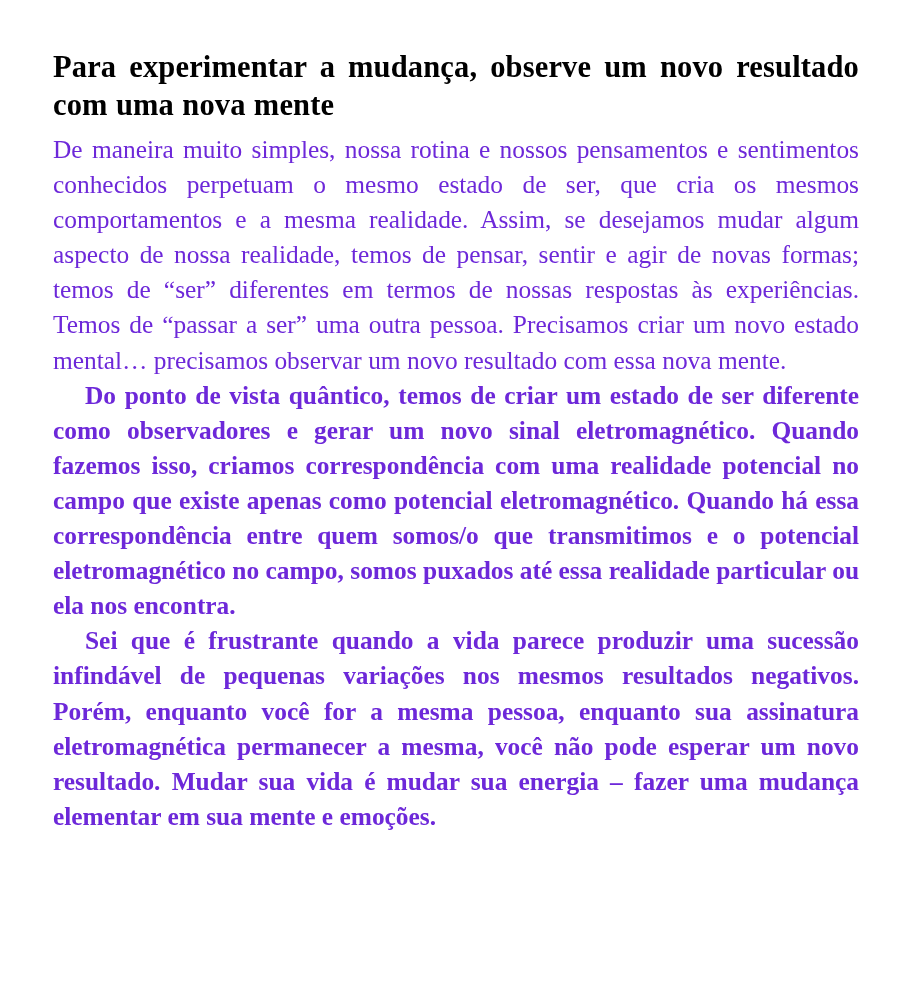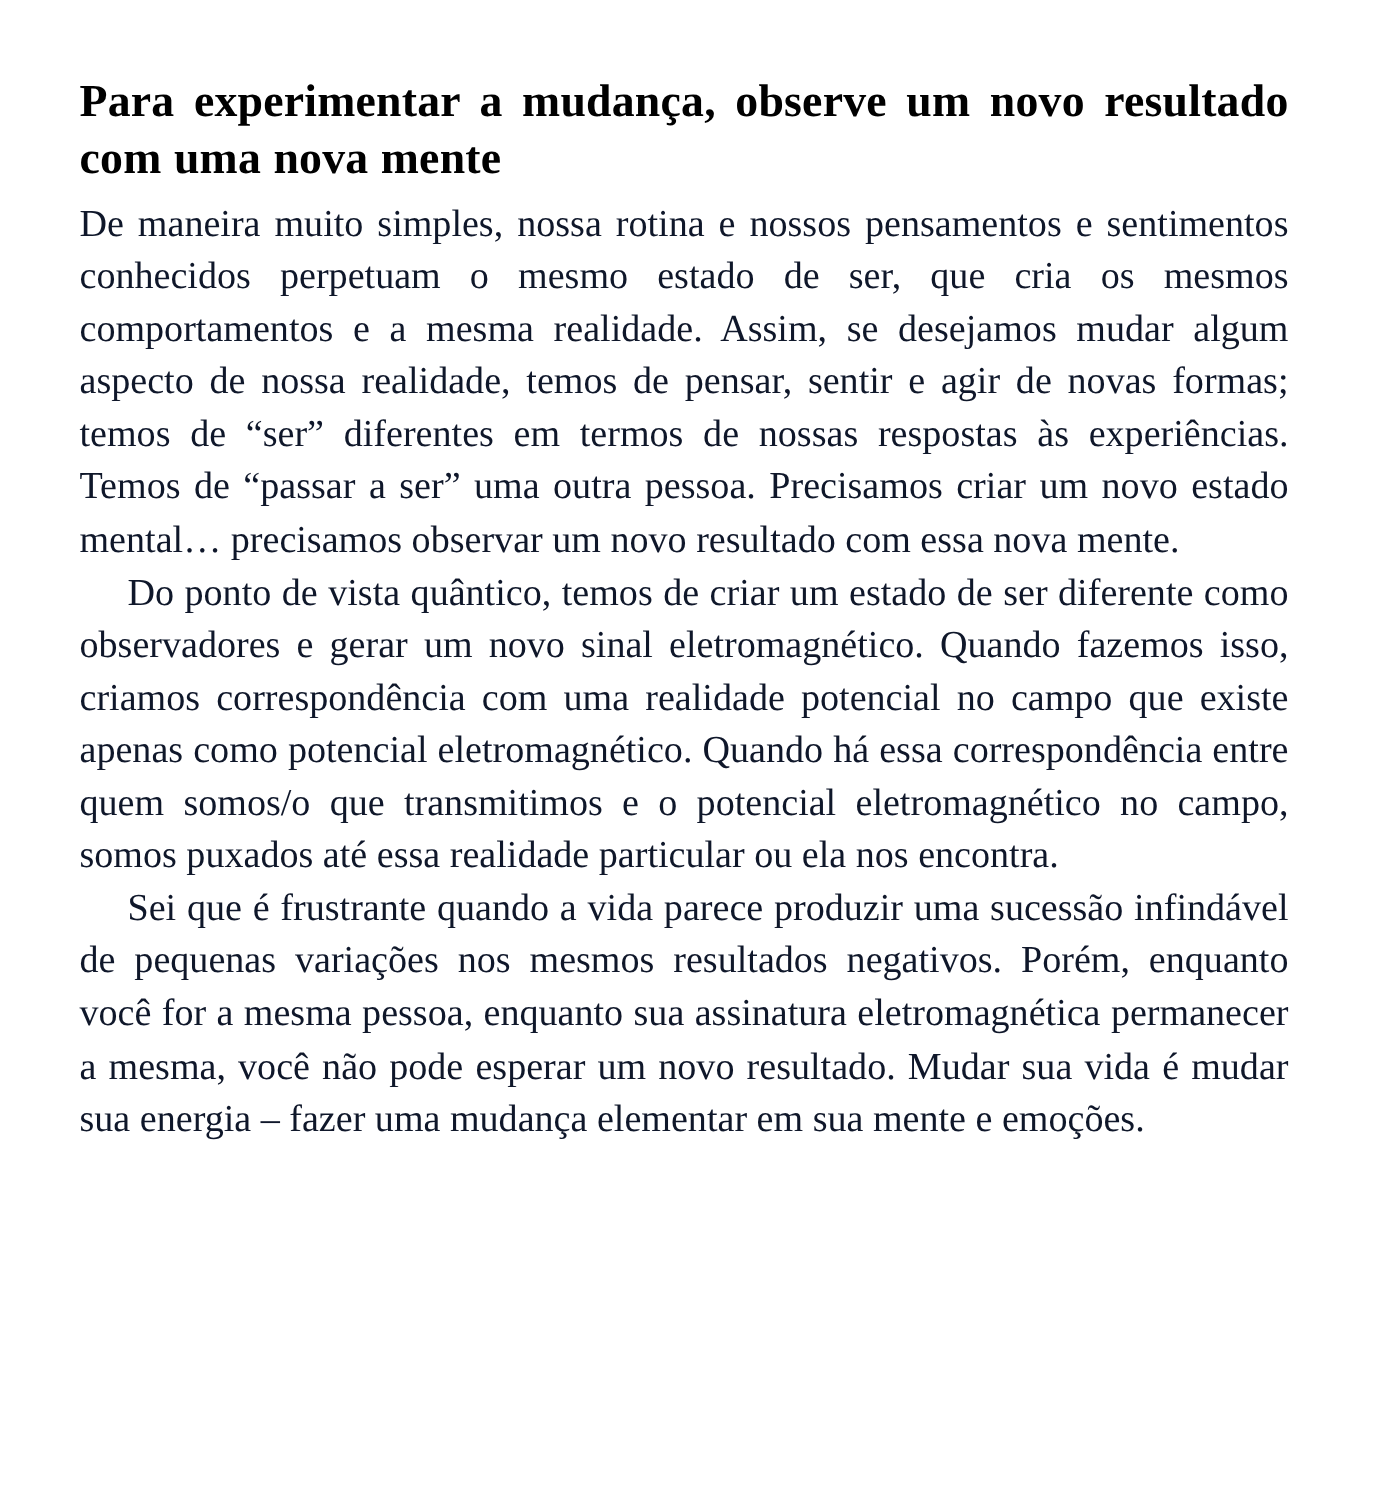--- a/index.html
+++ b/index.html
@@ -47,28 +47,29 @@
     hyphens: none;
   }
 
   .body-text {
     font-family: "Liberation Serif", "DejaVu Serif", serif;
     font-weight: normal;
     font-size: 25.4px;
     line-height: 35.1px;
     text-align: justify;
     text-align-last: left;
-    color: #0f172a;
+    color: #6d28d9;
     margin: 0;
     -webkit-hyphens: none;
     hyphens: none;
   }
 
   .body-text.indented {
     text-indent: 32px;
+    font-weight: bold;
   }
 </style>
 </head>
 <body>
 
 <div class="page">
   <div class="content">
 
     <h1 class="doc-title">Para experimentar a mudança, observe um novo resultado com uma nova mente</h1>
 

